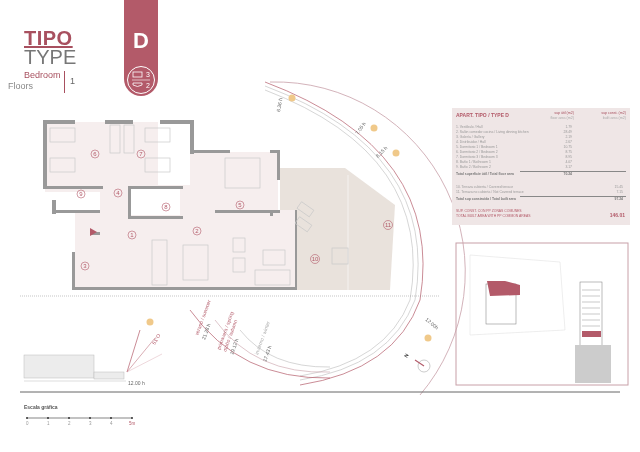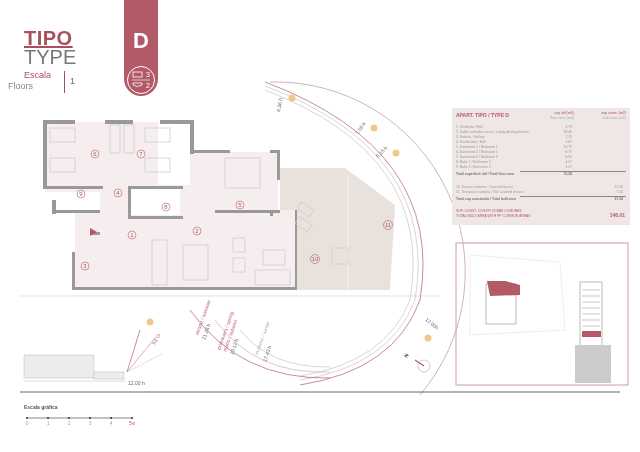--- a/index.html
+++ b/index.html
@@ -26,21 +26,21 @@
   .tbl .common{color:#b35a69;}
   .svg{left:0;top:0;}
   .scale-title{left:24px;top:404px;font-size:5px;color:#555;font-weight:bold;}
   .scale-tick{position:absolute;top:421px;font-size:4.5px;color:#999;}
 </style>
 </head>
 <body>
 
 <div class="abs tipo">TIPO</div>
 <div class="abs type">TYPE</div>
-<div class="abs plantas">Escala</div>
+<div class="abs plantas">Bedroom</div>
 <div class="abs floors">Floors</div>
 <div class="abs sep"></div>
 <div class="abs floornum">1</div>
 
 <div class="abs badge">
   <div class="letter">D</div>
   <div class="circle">
     <svg width="28" height="28" style="position:absolute;left:-1px;top:-1px">
       <rect x="6" y="6" width="9" height="5" fill="none" stroke="#fff" stroke-width="0.8"></rect>
       <line x1="5" y1="14" x2="23" y2="14" stroke="#fff" stroke-width="0.6"></line>

